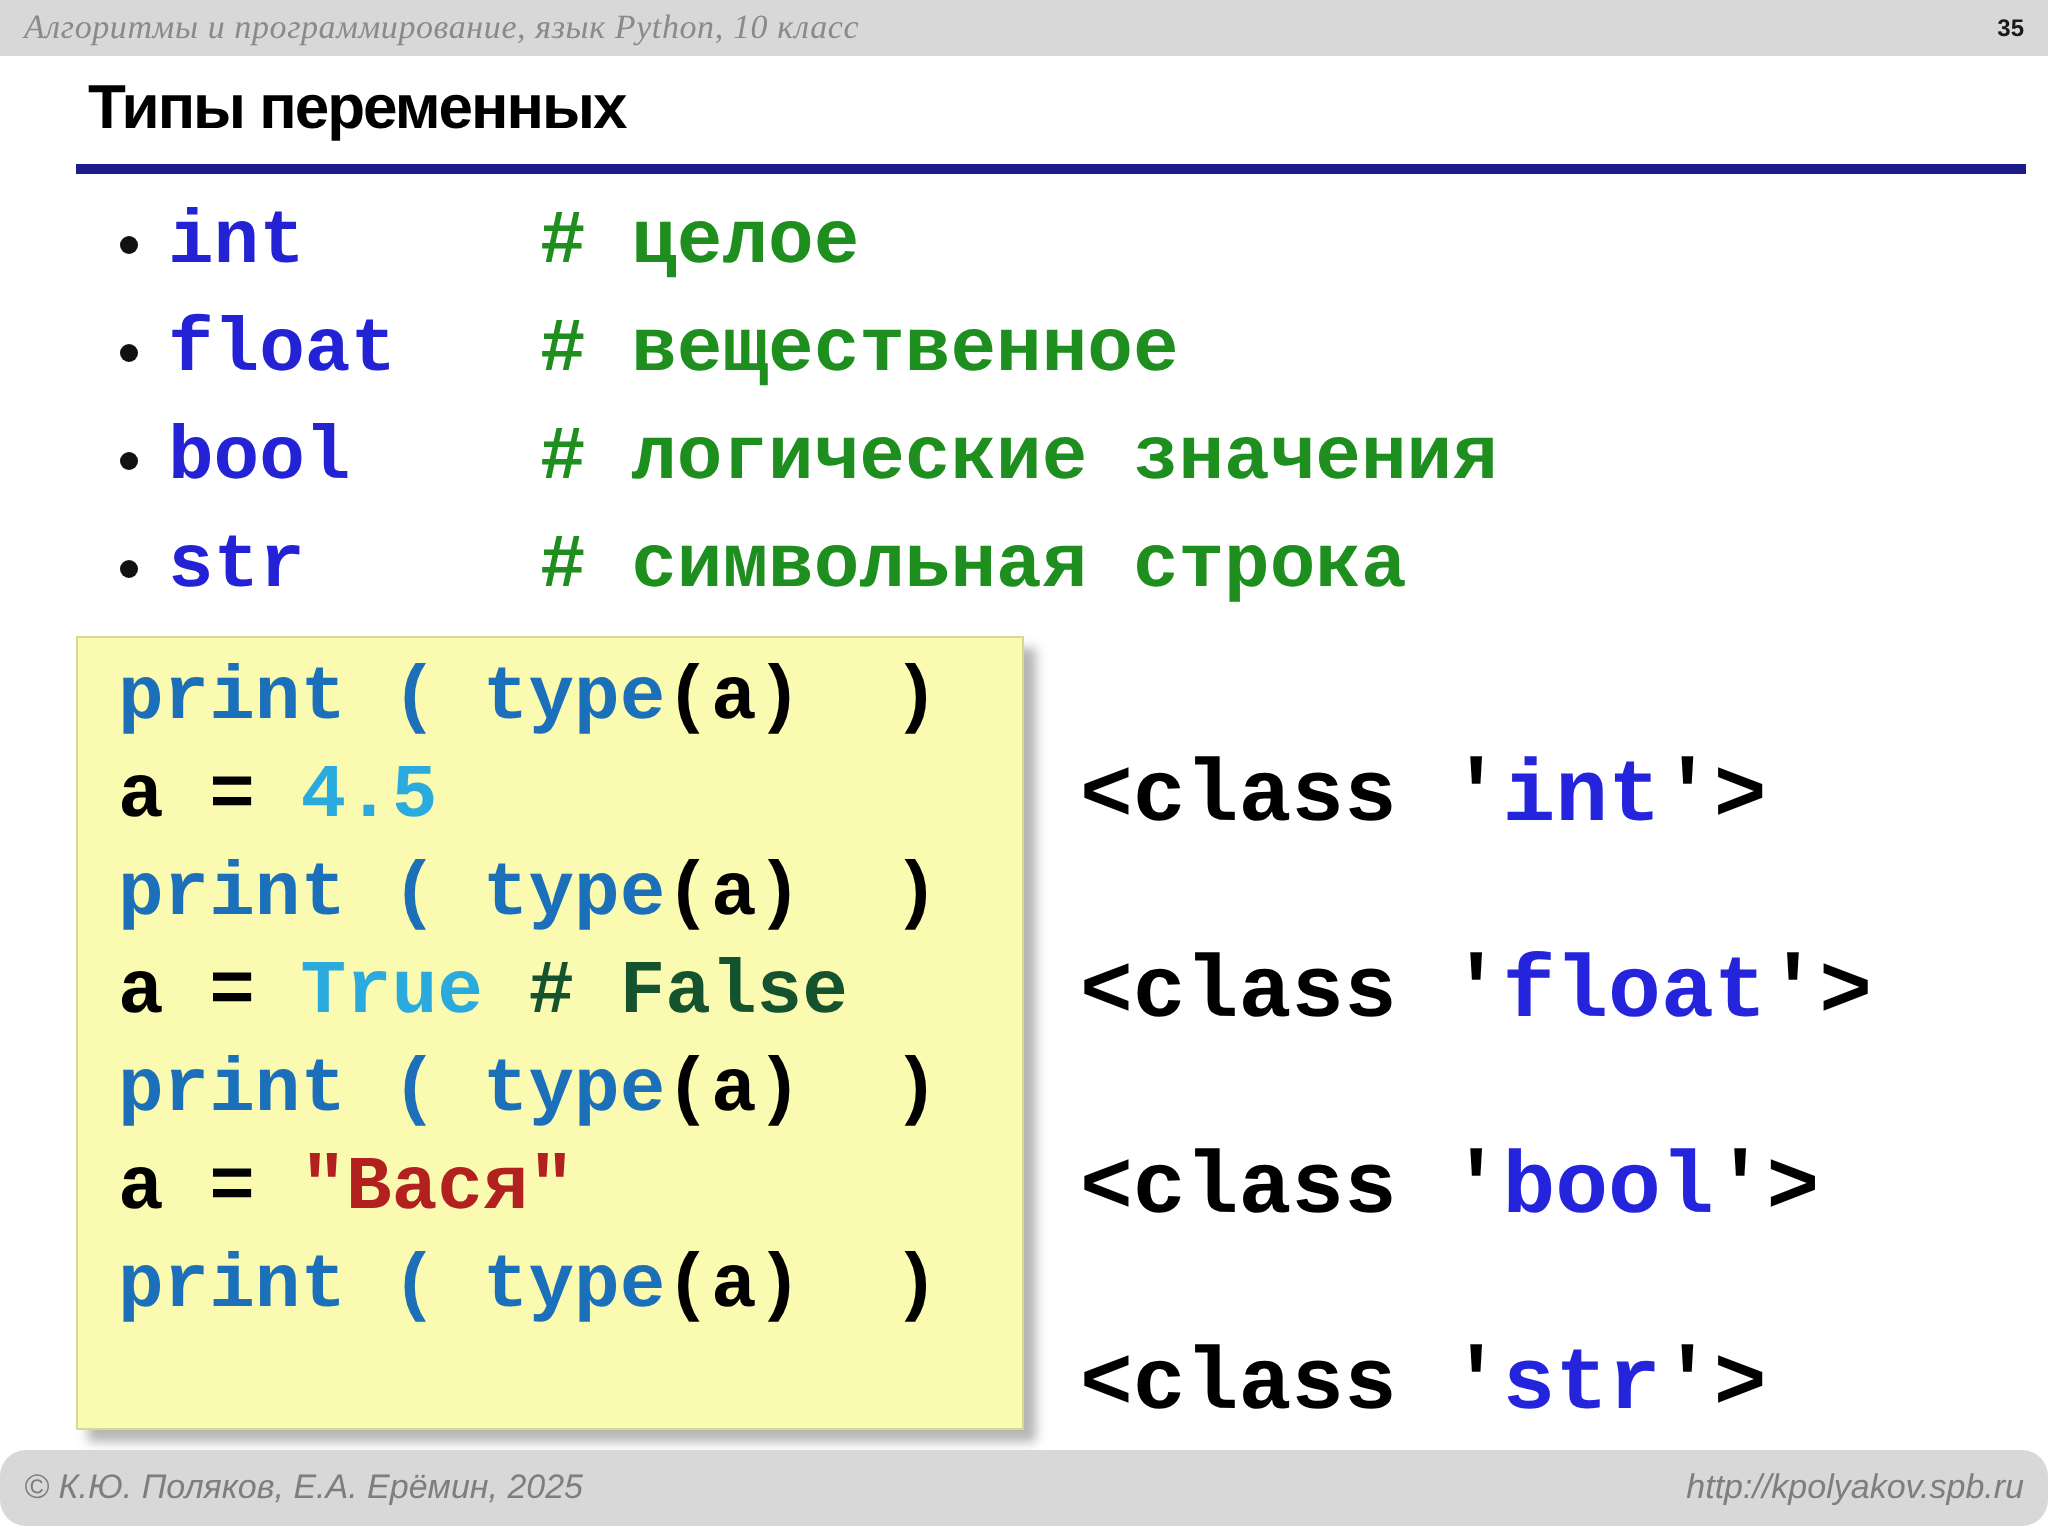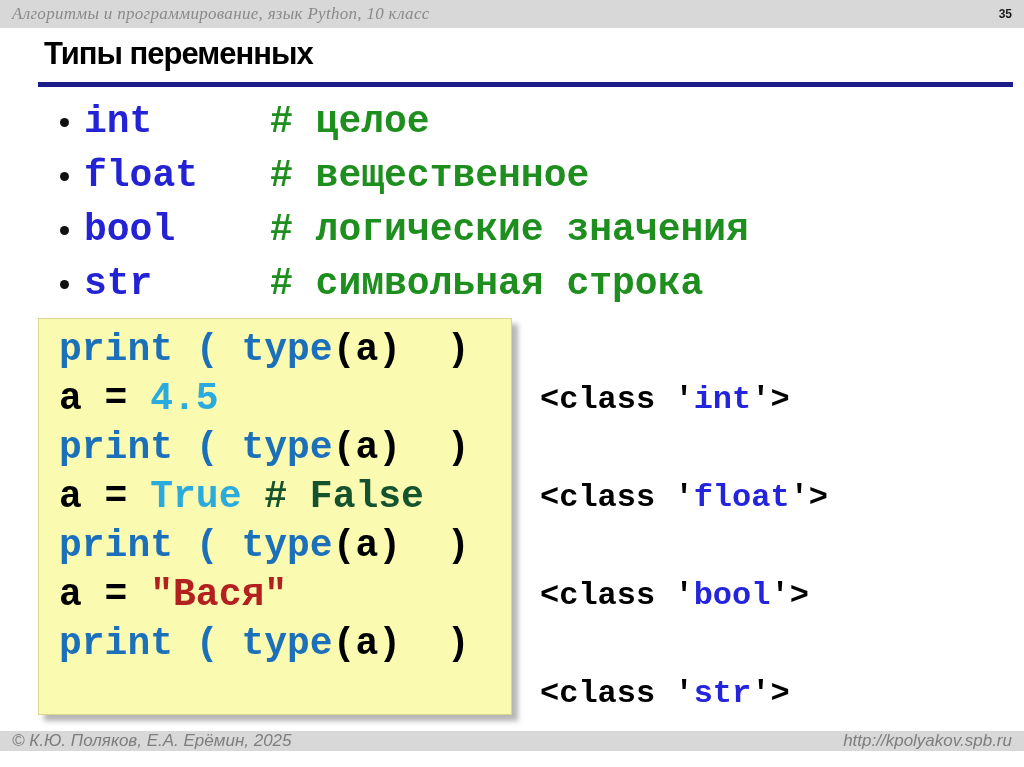--- a/index.html
+++ b/index.html
@@ -34,29 +34,29 @@
            font-family:"Liberation Mono","DejaVu Sans Mono",monospace;font-weight:bold;font-size:38px;}
   .cline{height:49px;line-height:49px;white-space:pre;}
   .c-k{color:#000000;white-space:pre;}
   .c-kw{color:#1b70b9;white-space:pre;}
   .c-lit{color:#2baade;white-space:pre;}
   .c-grn{color:#14532d;white-space:pre;}
   .c-red{color:#b22020;white-space:pre;}
 
   
   .outputs{position:absolute;left:540px;top:375px;
-           font-family:"Liberation Mono","DejaVu Sans Mono",monospace;font-weight:bold;font-size:32px;}
+           font-family:"Liberation Mono","DejaVu Sans Mono",monospace;font-weight:bold;font-size:44px;}
   .oline{height:49px;line-height:49px;margin-bottom:49px;white-space:pre;}
   .o-k{color:#000000;white-space:pre;}
   .o-t{color:#2424dd;white-space:pre;}
 
   
-  .bottombar{position:absolute;left:0;bottom:16px;width:100%;height:20px;background:#d8d8d8;
+  .bottombar{position:absolute;left:0;bottom:4px;width:100%;height:38px;background:#d8d8d8;
              display:flex;align-items:center;justify-content:space-between;
-             box-sizing:border-box;padding:0 12px;font-style:italic;font-size:17px;color:#7e7e7e;}
+             box-sizing:border-box;padding:0 12px;font-style:italic;font-size:17px;color:#7e7e7e;border-radius:13px;}
   .bottombar .url{color:#7e7e7e;text-decoration:none;font-style:italic;}
 </style>
 </head>
 <body>
 
 <div class="slide">
 
   <header class="topbar">
     <span class="topbar-title">Алгоритмы и программирование, язык Python, 10 класс</span>
     <span class="topbar-page">35</span>

